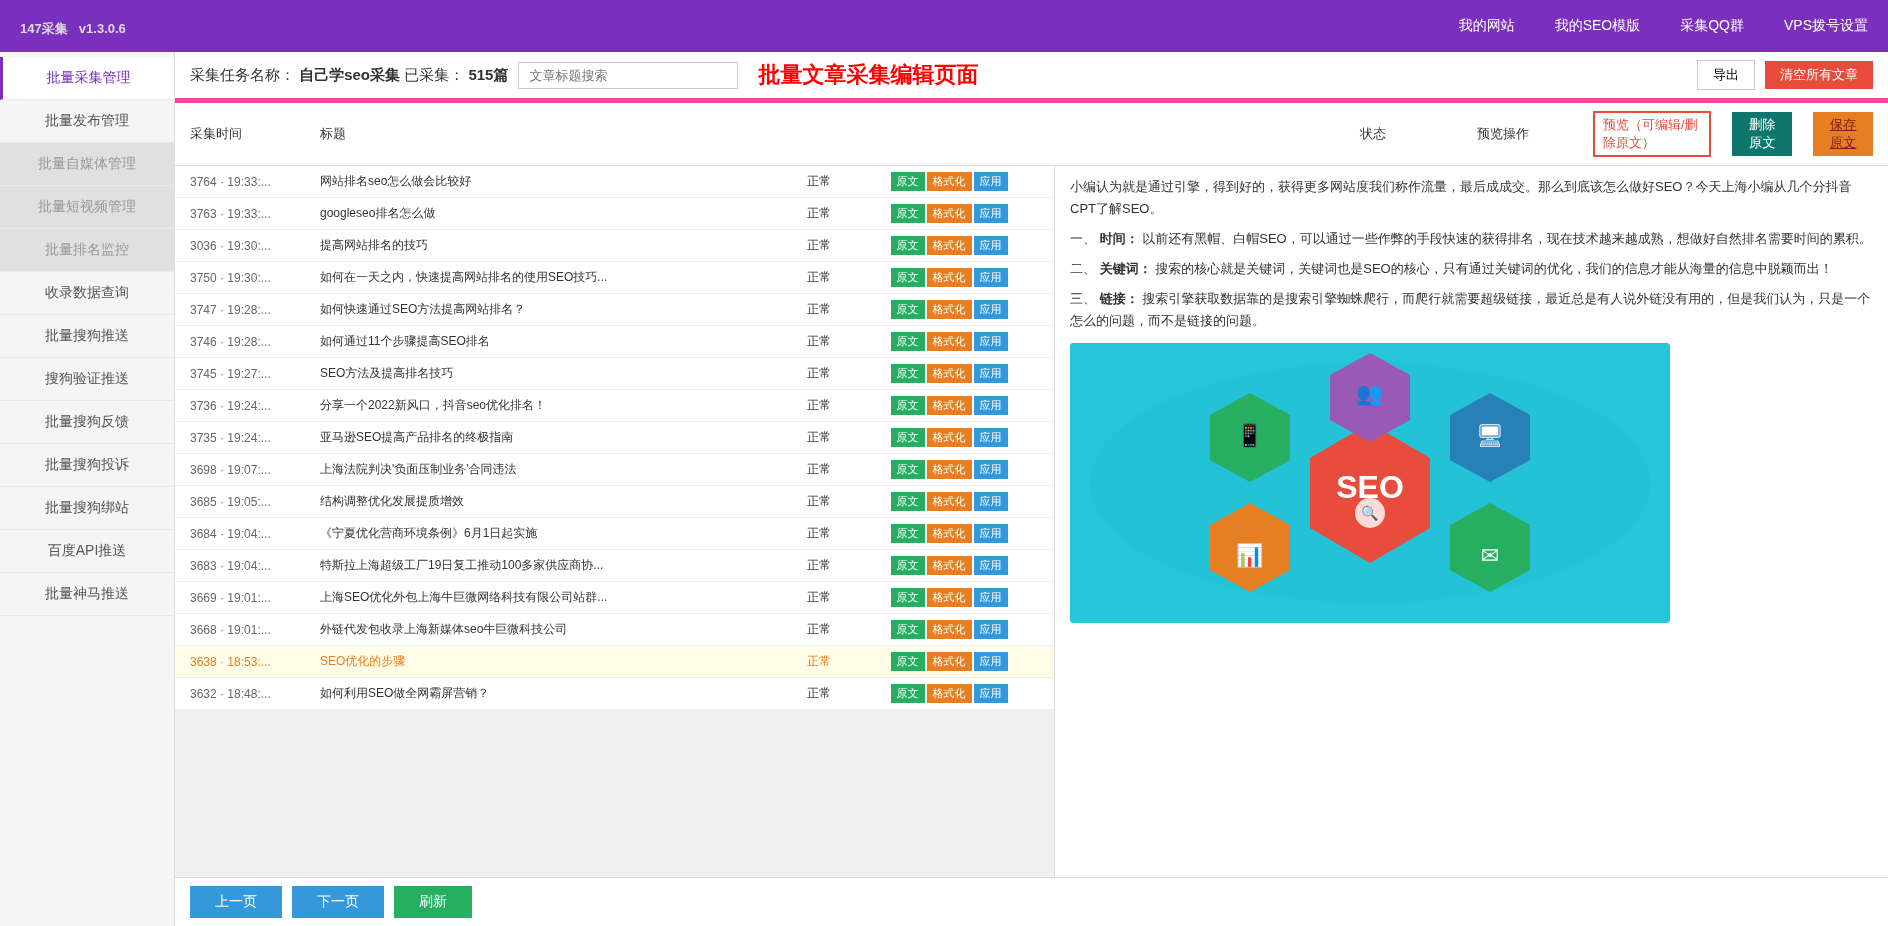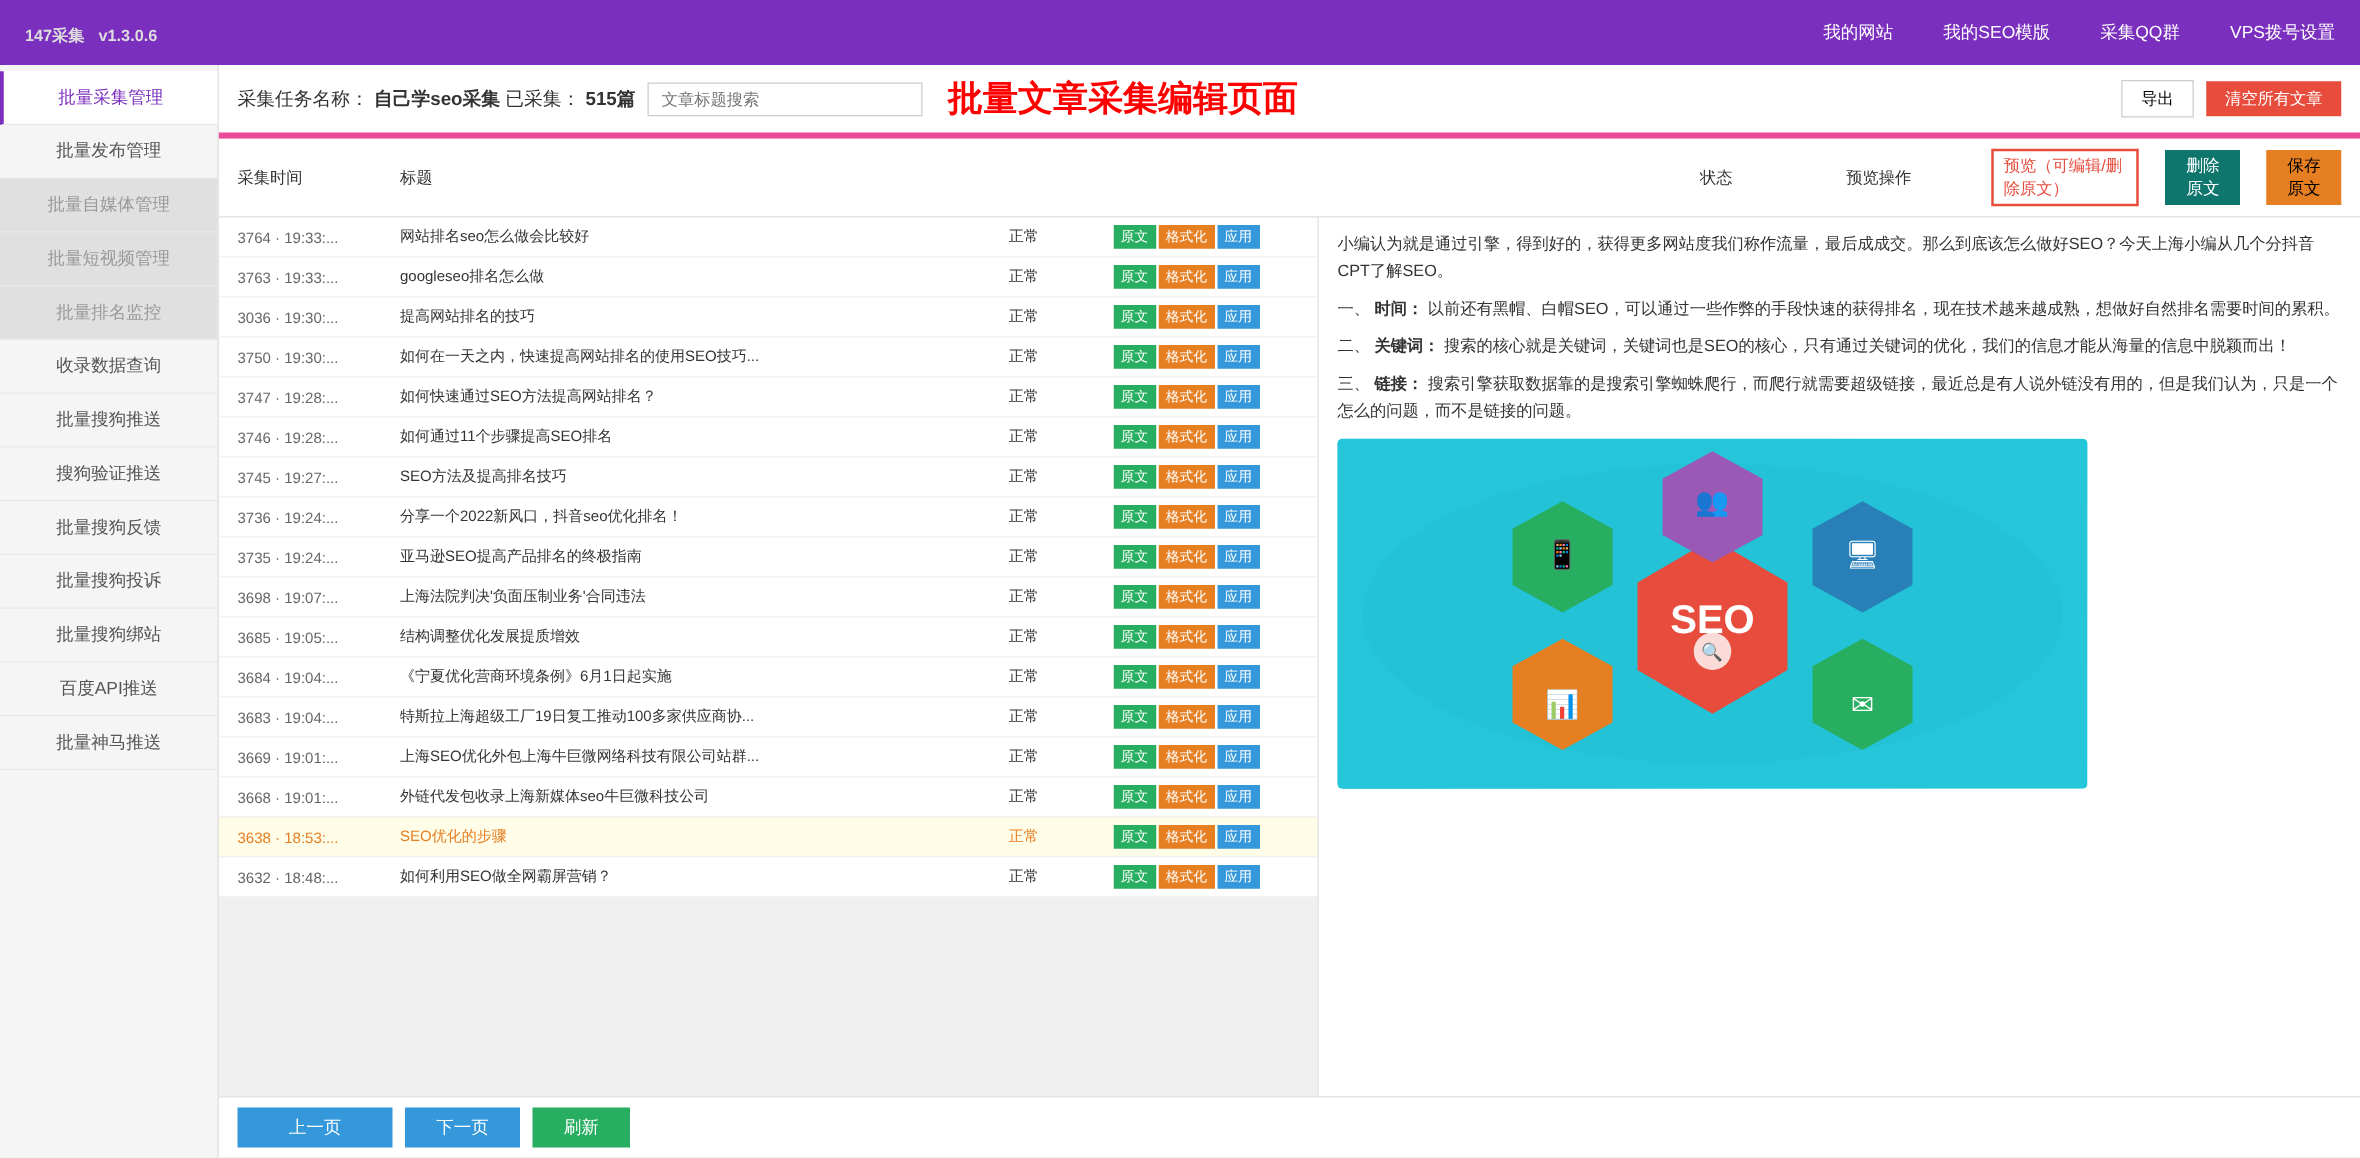--- a/index.html
+++ b/index.html
@@ -75,21 +75,21 @@
     .task-info { font-size: 15px; color: #333; }
     .task-info strong { color: #333; }
     .search-input {
       border: 1px solid #ccc;
       padding: 5px 10px;
       width: 220px;
       font-size: 13px;
       outline: none;
     }
     .page-title-big {
-      font-size: 28px;
+      font-size: 22px;
       font-weight: bold;
       color: #ff0000;
       margin-left: 10px;
     }
     .btn-export {
       margin-left: auto;
       background: white;
       border: 1px solid #ccc;
       padding: 5px 15px;
       cursor: pointer;
@@ -134,24 +134,25 @@
     .btn-del-original {
       background: #0f766e;
       color: white;
       border: none;
       padding: 4px 12px;
       cursor: pointer;
       margin-left: auto;
     }
     .btn-save-original {
       background: #e67e22;
-      color: #000000;
+      color: #7f1d1d;
       border: none;
       padding: 4px 12px;
       cursor: pointer;
+      text-decoration: underline;
     }
 
     
     .split-panel { display: flex; flex: 1; overflow: hidden; }
 
     
     .table-panel {
       width: 880px;
       overflow-y: auto;
       border-right: 1px solid #ddd;
@@ -216,21 +217,21 @@
       background: white;
       padding: 8px 15px;
       display: flex;
       gap: 10px;
       border-top: 1px solid #ddd;
     }
     .btn-prev {
       background: #3498db;
       color: white;
       border: none;
-      padding: 7px 41px;
+      padding: 7px 25px;
       cursor: pointer;
       font-size: 14px;
     }
     .btn-next {
       background: #3498db;
       color: white;
       border: none;
       padding: 7px 25px;
       cursor: pointer;
       font-size: 14px;

